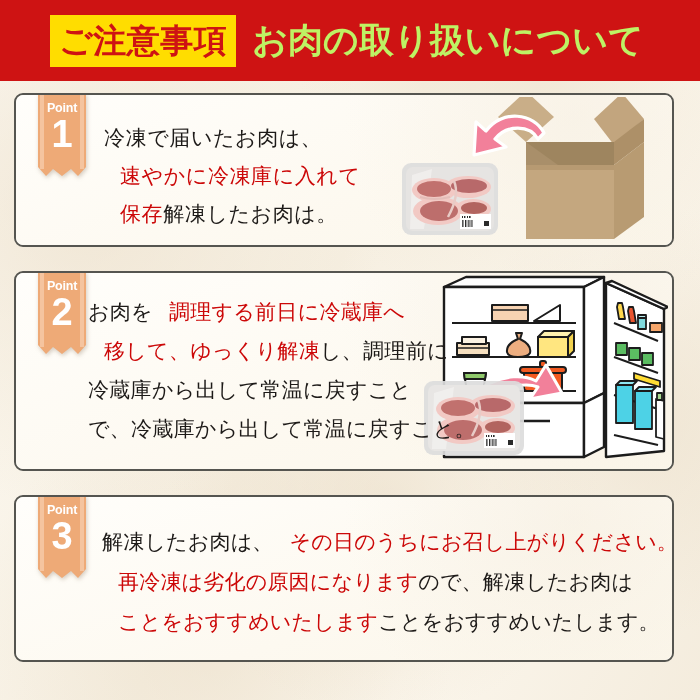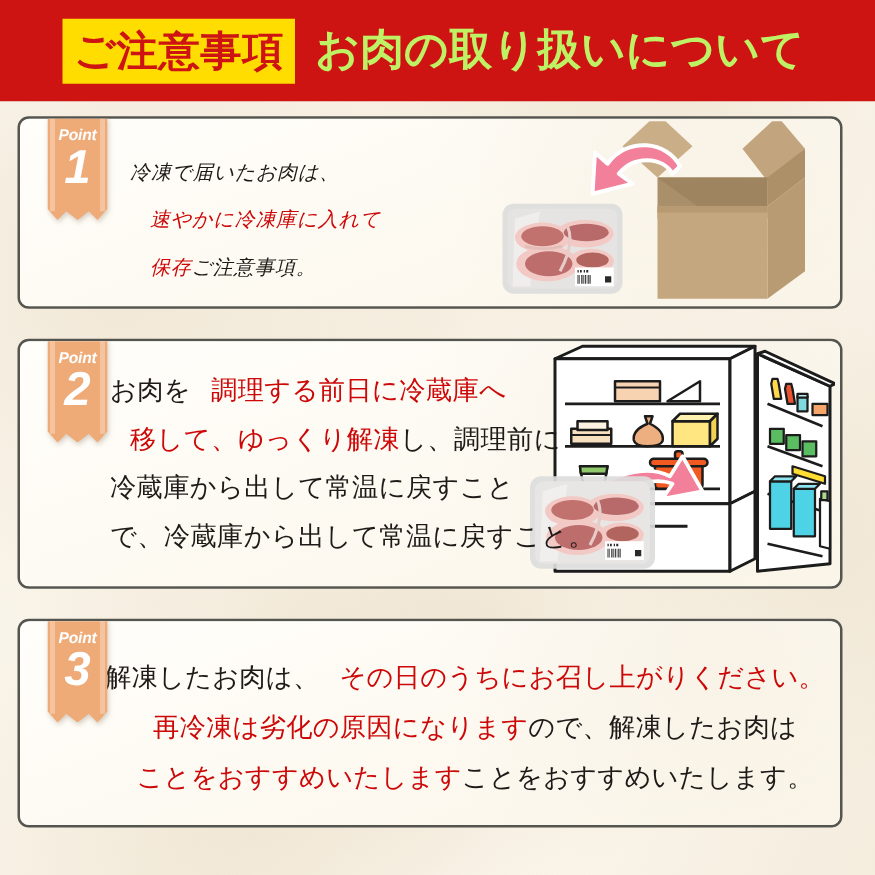--- a/index.html
+++ b/index.html
@@ -92,21 +92,20 @@
 
   
   .ribbon {
     position: absolute;
     top: -2px;
     left: 22px;
     width: 70px;
     height: 83px;
     z-index: 6;
     filter: drop-shadow(1px 2px 2px rgba(120,95,70,0.30));
-    font-style: italic;
   }
   .ribbon svg { display: block; width: 48px; height: 83px; }
   .ribbon .r-point {
     position: absolute;
     top: 9px; left: 0; width: 48px;
     text-align: center;
     color: #ffffff;
     font-size: 12.5px;
     font-weight: bold;
     line-height: 1;
@@ -127,37 +126,35 @@
     position: absolute;
     z-index: 4;
     color: #1d1a18;
     font-family: "DejaVu Sans", "Liberation Sans", sans-serif;
   }
   .ptext .line { white-space: nowrap; }
   .red { color: #cc0808; margin-left: 16px; }
 
   #text1 {
     left: 88px; top: 24px;
-    font-size: 16px;
+    font-size: 21px;
     line-height: 38px;
     letter-spacing: 0.6px;
-    font-style: italic;
   }
   #text2 {
     left: 72px; top: 20px;
     font-size: 21px;
     line-height: 39px;
     letter-spacing: 0.3px;
   }
   #text3 {
-    left: 68px; top: 25px;
+    left: 86px; top: 25px;
     font-size: 21px;
     line-height: 40px;
     letter-spacing: 0.2px;
-    text-align: center;
   }
 
   
   .illus { position: absolute; z-index: 3; }
   #illus1 { right: 6px; top: 2px;  width: 268px; height: 146px; }
   #illus2 { right: 4px; top: -4px; width: 244px; height: 200px; }
   .illus svg { display: block; width: 100%; height: 100%; }
 </style>
 </head>
 <body>
@@ -238,21 +235,21 @@
     </div>
 
     <div class="ptext" id="text1">
       <div class="line">
         <span>冷凍で届いたお肉は、</span>
       </div>
       <div class="line">
         <span class="red">速やかに冷凍庫に入れて</span>
       </div>
       <div class="line">
-        <span class="red">保存</span><span>ご注意事項。</span>
+        <span class="red">保存</span><span>解凍したお肉は。</span>
       </div>
     </div>
 
   </div>
 </div>
 
 <div class="card" id="card2">
   <div class="card-inner">
 
     <div class="illus" id="illus2">

